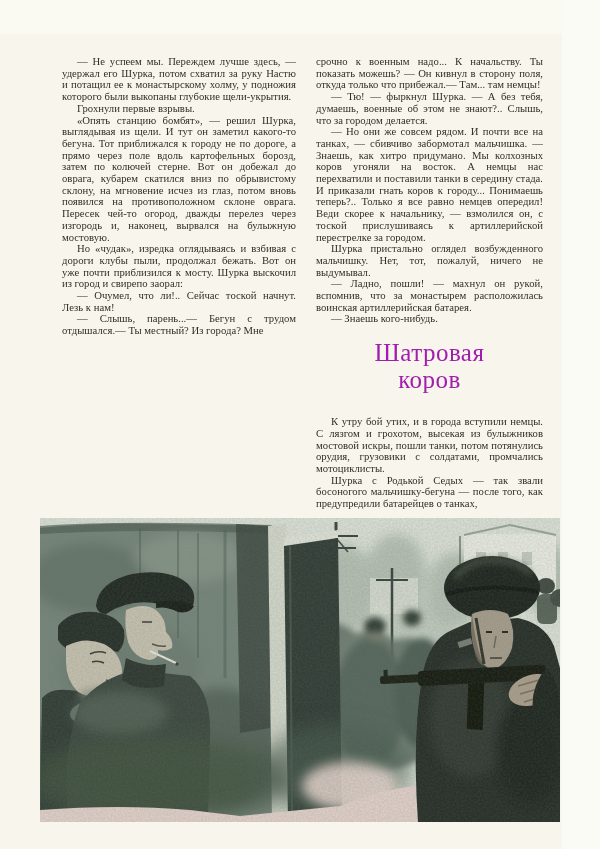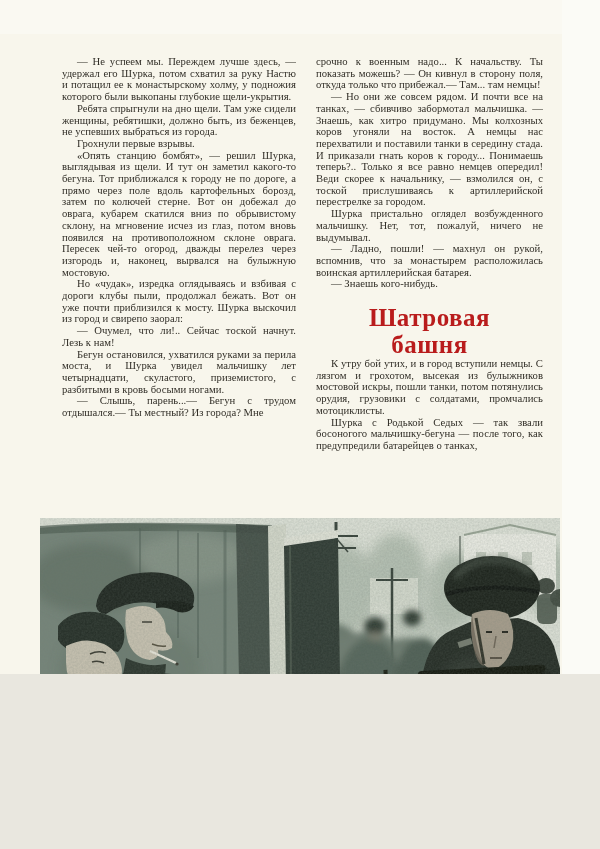--- a/index.html
+++ b/index.html
@@ -1,68 +1,67 @@
 <!DOCTYPE html>
 <html><head>
 <meta charset="utf-8">
 <style>
   html,body { margin:0; padding:0; background:#e9e7df; }
   .page {
-    position:relative; width:600px; height:674px;
+    position:relative; width:600px; height:849px;
     background:#f8f6ec; overflow:hidden;
     font-family:"Liberation Serif", serif;
   }
   .edge-right { position:absolute; top:0; left:562px; width:38px; height:849px; background:#fbfbf6; }
   .edge-top { position:absolute; top:0; left:0; width:600px; height:34px; background:#faf9f2; }
   .col {
     position:absolute; top:56px;
     font-size:10.7px; line-height:11.7px; text-align:justify;
     color:#322f28; overflow:hidden;
   }
   .col-left  { left:62px;  width:234px; height:462px; }
   .col-right { left:316px; width:227px; height:468px; }
   .col p { margin:0; text-indent:15px; }
   .col p.cont { text-indent:0; }
   .chapter-heading {
-    margin:14px 0 0; text-align:center;
-    color:#b91c1c; font-weight:bold;
+    margin:14px 0 23px; text-align:center;
+    color:#a21caf; font-weight:normal;
     font-size:25px; line-height:27px; letter-spacing:0.5px;
   }
   .chapter-heading span { display:block; }
   .illus { position:absolute; left:40px; top:518px; width:520px; height:304px; }
 </style>
 </head>
 <body>
 
 <div class="page">
   <div class="edge-top"></div>
   <div class="edge-right"></div>
 
   <div class="col col-left">
     <p>— Не успеем мы. Переждем лучше здесь, — удержал его Шурка, потом схватил за руку Настю и потащил ее к монастырскому холму, у подножия которого были выкопаны глубокие щели-укрытия.</p>
-    <p>Ребята спрыгнули на дно щели. Там уже сидели женщины, ребятишки, должно быть, из беженцев, не успевших выбраться из города.</p>
     <p>Грохнули первые взрывы.</p>
     <p>«Опять станцию бомбят», — решил Шурка, выглядывая из щели. И тут он заметил какого-то бегуна. Тот приближался к городу не по дороге, а прямо через поле вдоль картофельных борозд, затем по колючей стерне. Вот он добежал до оврага, кубарем скатился вниз по обрывистому склону, на мгновение исчез из глаз, потом вновь появился на противоположном склоне оврага. Пересек чей-то огород, дважды перелез через изгородь и, наконец, вырвался на булыжную мостовую.</p>
     <p>Но «чудак», изредка оглядываясь и взбивая с дороги клубы пыли, продолжал бежать. Вот он уже почти приблизился к мосту. Шурка выскочил из город и свирепо заорал:</p>
     <p>— Очумел, что ли!.. Сейчас тоской начнут. Лезь к нам!</p>
-    <p>Бегун остановился, ухватился руками за перила моста, и Шурка увидел мальчишку лет четырнадцати, скуластого, приземистого, с разбитыми в кровь босыми ногами.</p>
     <p>— Слышь, парень...— Бегун с трудом отдышался.— Ты местный? Из города? Мне</p>
   </div>
 
   <div class="col col-right">
     <p class="cont">срочно к военным надо... К начальству. Ты показать можешь? — Он кивнул в сторону поля, откуда только что прибежал.— Там... там немцы!</p>
+    <p>— Тю! — фыркнул Шурка. — А без тебя, думаешь, военные об этом не знают?.. Слышь, что за городом делается.</p>
     <p>— Но они же совсем рядом. И почти все на танках, — сбивчиво забормотал мальчишка. — Знаешь, как хитро придумано. Мы колхозных коров угоняли на восток. А немцы нас перехватили и поставили танки в середину стада. И приказали гнать коров к городу... Понимаешь теперь?.. Только я все равно немцев опередил! Веди скорее к начальнику, — взмолился он, с тоской прислушиваясь к артиллерийской перестрелке за городом.</p>
     <p>Шурка пристально оглядел возбужденного мальчишку. Нет, тот, пожалуй, ничего не выдумывал.</p>
     <p>— Ладно, пошли! — махнул он рукой, вспомнив, что за монастырем расположилась воинская артиллерийская батарея.</p>
     <p>— Знаешь кого-нибудь.</p>
     <div class="chapter-heading">
       <span>Шатровая</span>
-      <span>башня</span>
+      <span>коров</span>
     </div>
-    <p>К утру бой утих, и в город вступили немцы. С лязгом и грохотом, высекая из булыжников мостовой искры, пошли танки, потом потянулись орудия, грузовики с солдатами, промчались мотоциклисты.</p>
+    <p>К утру бой утих, и в города вступили немцы. С лязгом и грохотом, высекая из булыжников мостовой искры, пошли танки, потом потянулись орудия, грузовики с солдатами, промчались мотоциклисты.</p>
     <p>Шурка с Родькой Седых — так звали босоногого мальчишку-бегуна — после того, как предупредили батарейцев о танках,</p>
   </div>
 
   <svg class="illus" viewBox="0 0 520 304" preserveAspectRatio="none">
     <defs>
       <filter id="b3" x="-40%" y="-40%" width="180%" height="180%">
           <feGaussianBlur stdDeviation="3"></feGaussianBlur>
         </filter>
       <filter id="b6" x="-60%" y="-60%" width="220%" height="220%">
           <feGaussianBlur stdDeviation="6"></feGaussianBlur>

